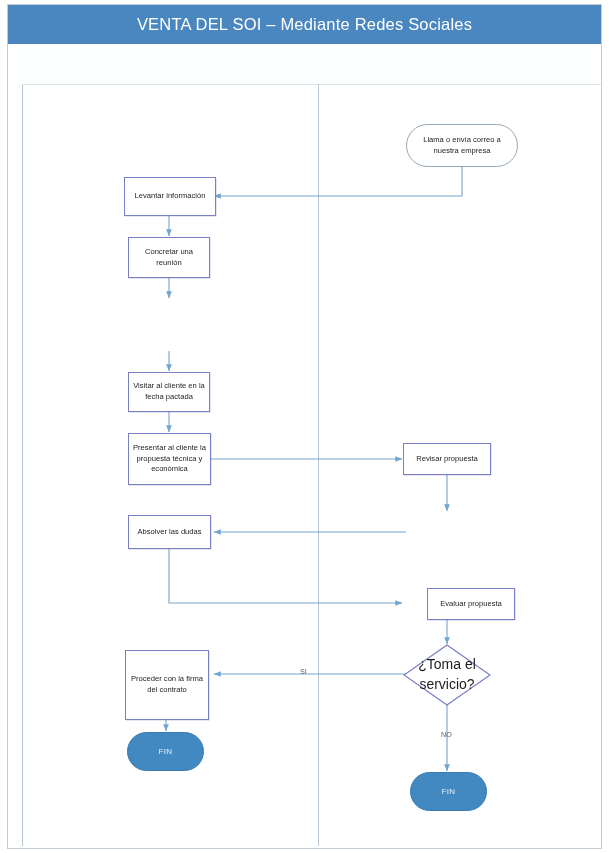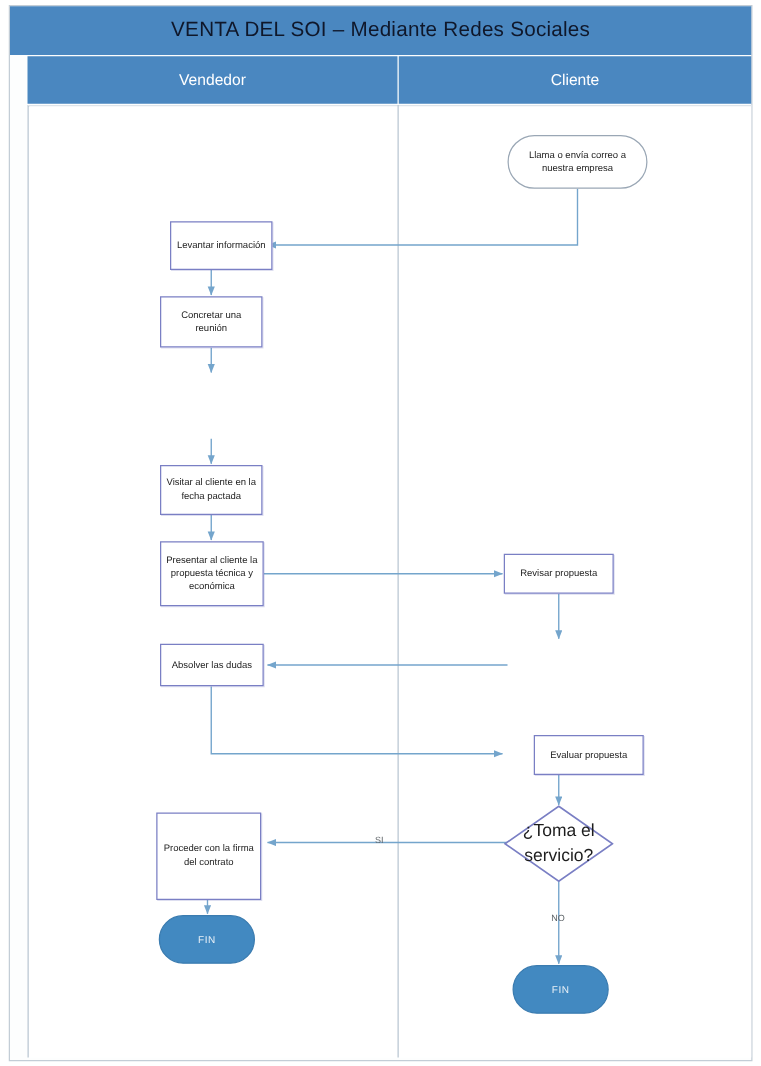--- a/index.html
+++ b/index.html
@@ -31,21 +31,21 @@
     background: #fdfefe;
   }
   
   .title-bar {
     position: absolute;
     left: 8px;
     top: 5px;
     width: 593px;
     height: 39px;
     background: #4a87c0;
-    color: #0f172a;
+    color: #ffffff;
     display: flex;
     align-items: center;
     justify-content: center;
     font-size: 16.5px;
     letter-spacing: 0.2px;
     box-sizing: border-box;
   }
   
   .lane-header-row {
     position: absolute;
@@ -158,24 +158,20 @@
 </style>
 </head>
 <body>
 
 <div id="page">
 
   <div class="outer-frame"></div>
 
   <div class="title-bar">VENTA DEL SOI – Mediante Redes Sociales</div>
 
-  <div class="lane-header-row">
-    <div class="lane-header left">Vendedor</div>
-    <div class="lane-header right">Cliente</div>
-  </div>
 
   <div class="lane-body"></div>
   <div class="lane-divider"></div>
 
   <svg class="canvas" width="609" height="853" viewBox="0 0 609 853">
     <defs>
       <marker id="arrow" markerWidth="7" markerHeight="7" refX="6.2" refY="2.6" orient="auto" markerUnits="strokeWidth">
         <path d="M0,0 L6.5,2.6 L0,5.2 z" fill="#74a5cc"></path>
       </marker>
     </defs>
@@ -202,23 +198,23 @@
       <path d="M447,620 L447,644" marker-end="url(#arrow)"></path>
 
       <path d="M411,674 L214,674" marker-end="url(#arrow)"></path>
 
       <path d="M447,705 L447,771" marker-end="url(#arrow)"></path>
 
       <path d="M166,702 L166,731" marker-end="url(#arrow)"></path>
     </g>
   </svg>
 
-  <div class="node start" style="left:406px; top:108px; width:112px; height:43px;">Llama o envía correo a nuestra empresa</div>
-
-  <div class="node process" style="left:136px; top:177px; width:82px; height:39px;">Levantar información</div>
+  <div class="node start" style="left:406px; top:124px; width:112px; height:43px;">Llama o envía correo a nuestra empresa</div>
+
+  <div class="node process" style="left:124px; top:177px; width:92px; height:39px;">Levantar información</div>
 
   <div class="node process" style="left:128px; top:237px; width:82px; height:41px;">Concretar una reunión</div>
 
 
   <div class="node process" style="left:128px; top:372px; width:82px; height:40px;">Visitar al cliente en la fecha pactada</div>
 
   <div class="node process" style="left:128px; top:433px; width:83px; height:52px;">Presentar al cliente la propuesta técnica y económica</div>
 
   <div class="node process" style="left:128px; top:515px; width:83px; height:34px;">Absolver las dudas</div>
 

